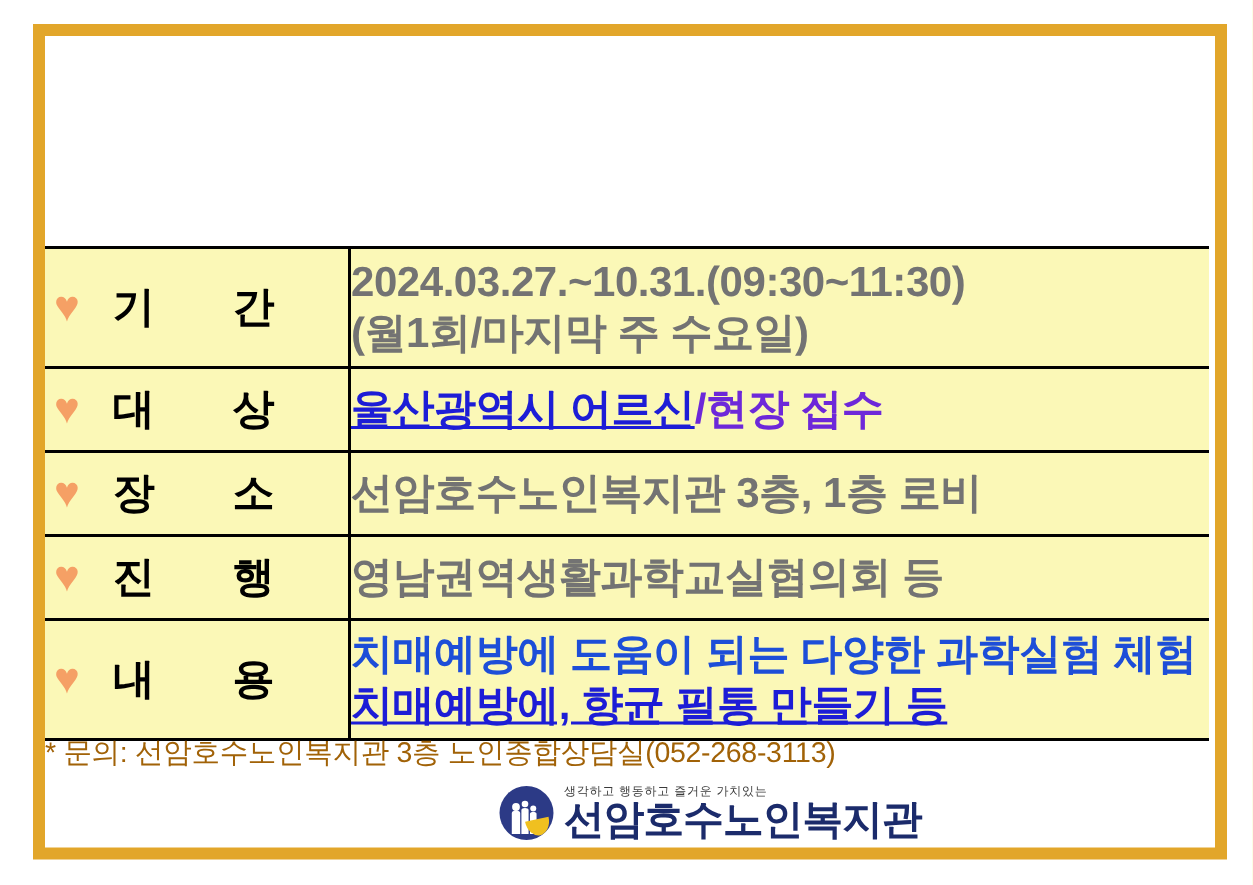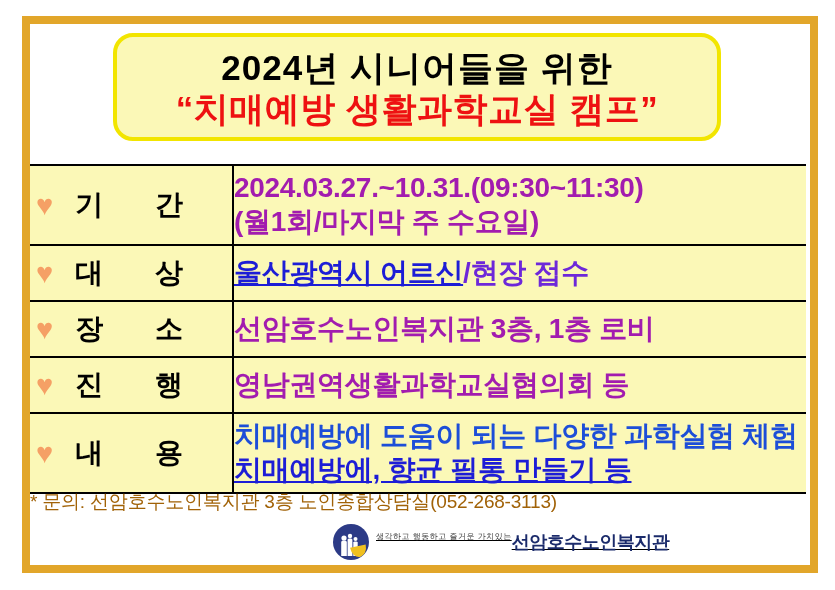--- a/index.html
+++ b/index.html
@@ -126,21 +126,21 @@
   .cell-value {
     padding: 6px 8px 6px 16px;
   }
   .val-line {
     font-size: 28px;
     font-weight: bold;
     line-height: 1.22;
     white-space: nowrap;
     letter-spacing: -0.3px;
   }
-  .c-black { color: #a21caf; }
+  .c-black { color: #737373; }
   .c-blue  { color: #1d1dd6; text-decoration: underline; }
   .c-green { color: #6d28d9; }
   .c-red   { color: #1d4ed8; }
 
   .row-tall td { height: 78px; }
   .row-std  td { height: 54px; }
 
   
   .footnote {
     position: absolute;
@@ -183,51 +183,47 @@
     bottom: 3px;
     width: 16px;
     height: 11px;
     background: #f0c020;
     border-radius: 0 0 50% 50%/0 0 100% 100%;
     transform: rotate(-12deg);
   }
   .logo-textwrap {
     margin-left: 7px;
     display: flex;
+    flex-direction: column;
     justify-content: flex-start;
-    text-decoration: underline;
   }
   .logo-tagline {
     font-size: 8px;
     color: #3a3a3a;
     letter-spacing: 0.5px;
     line-height: 1;
     margin-bottom: 1px;
     white-space: nowrap;
   }
   .logo-name {
-    font-size: 18px;
+    font-size: 27px;
     font-weight: bold;
     color: #1b2b6b;
     letter-spacing: -0.5px;
     line-height: 1;
     white-space: nowrap;
   }
 </style>
 </head>
 <body>
 
 <div id="poster">
 
   <div class="frame"></div>
 
-  <div class="title-box">
-    <div class="title-line1">2024년 시니어들을 위한</div>
-    <div class="title-line2">“치매예방 생활과학교실 캠프”</div>
-  </div>
 
   <table class="info-table">
     <tbody>
 
       <tr class="row-tall">
         <td class="cell-label">
           <div class="label-inner">
             <span class="heart">♥</span>
             <span class="label-text">기 간</span>
           </div>

